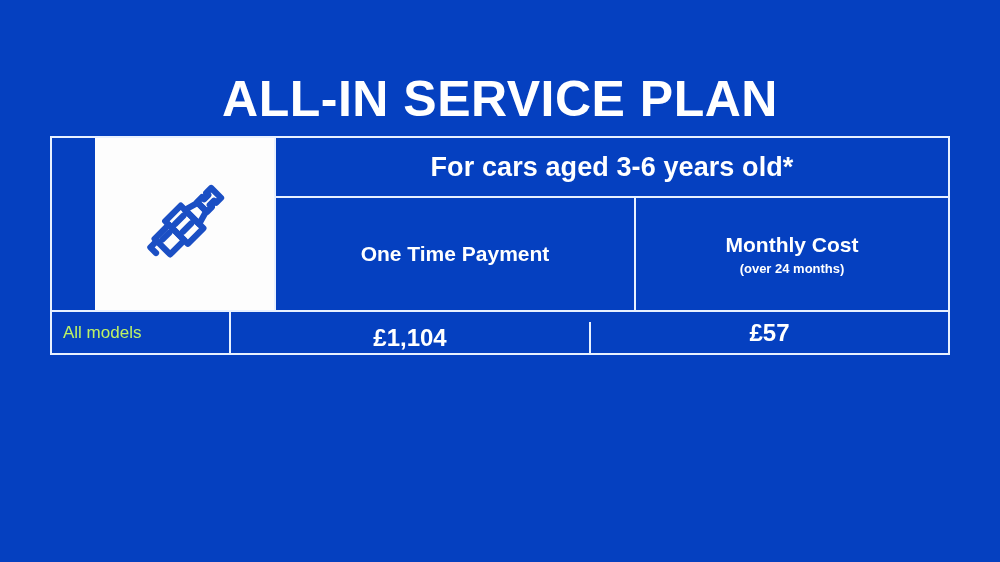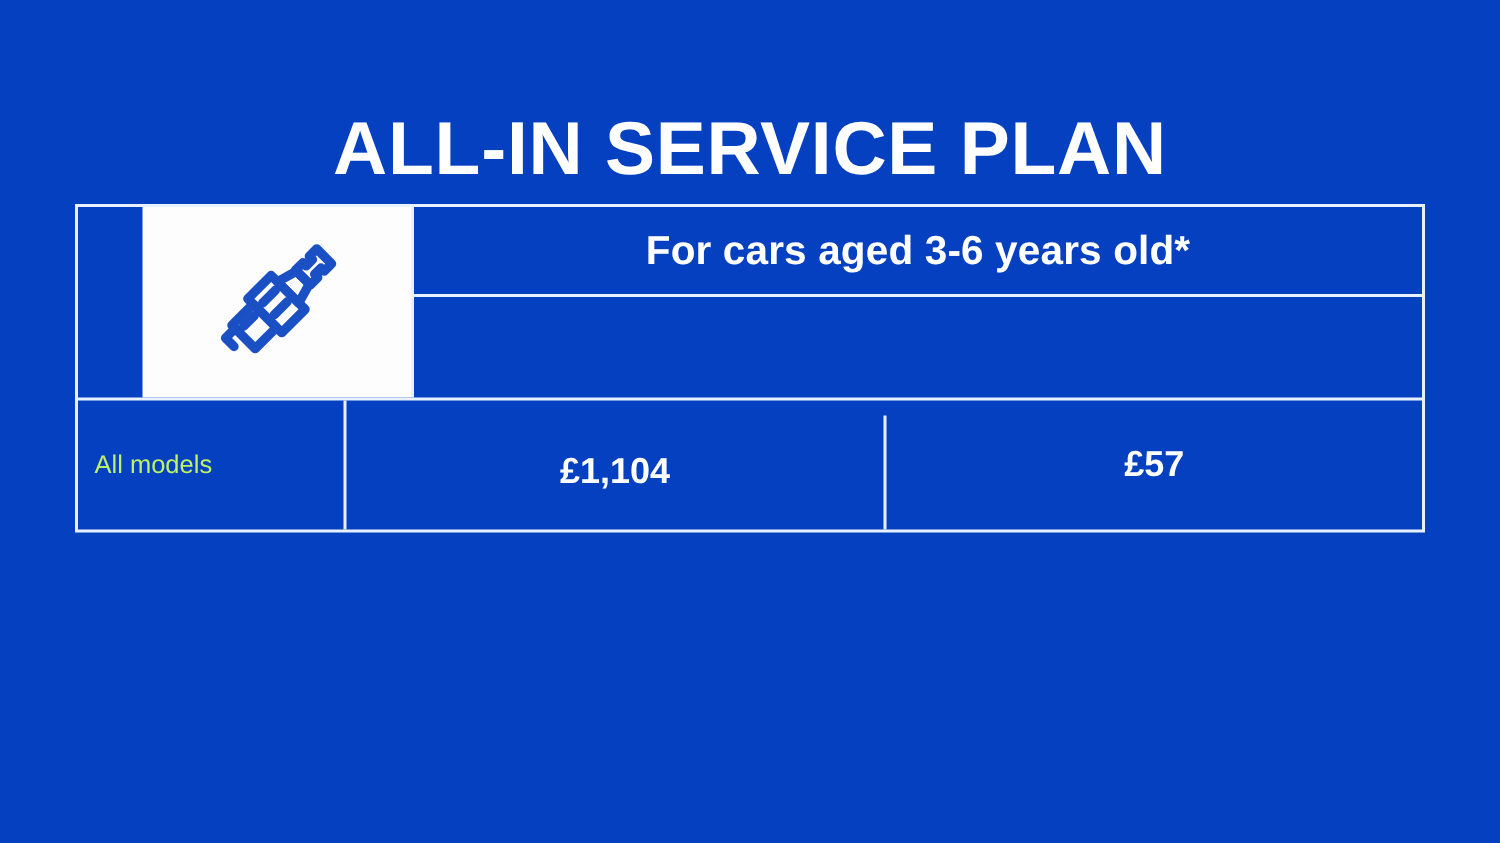--- a/index.html
+++ b/index.html
@@ -47,21 +47,21 @@
     height: 219px;
     border: 2px solid #e8f1ff;
     box-sizing: border-box;
     display: flex;
     flex-direction: column;
   }
 
   .table-upper {
     display: flex;
     flex-direction: row;
-    height: 127px;
+    height: 172px;
     flex: none;
     margin-left: 43px;
   }
 
   .icon-cell {
     width: 179px;
     flex: none;
     background: #fdfdfd;
     display: flex;
     align-items: center;
@@ -213,20 +213,32 @@
               <path d="M44 84 v9 h8"></path>
             </g>
           </svg>
         </span>
       </div>
 
       <div class="upper-right">
 
         <div class="age-banner">For cars aged 3-6 years old*</div>
 
+        <div class="col-heads">
+
+          <div class="col-head one-time">
+            <div class="col-head-main">One Time Payment</div>
+          </div>
+
+          <div class="col-head monthly">
+            <div class="col-head-main">Monthly Cost</div>
+            <div class="col-head-sub">(over 24 months)</div>
+          </div>
+
+        </div>
       </div>
     </div>
 
     <div class="table-row">
 
       <div class="row-label">All models</div>
 
       <div class="row-value one-time">£1,104</div>
 
       <div class="row-value monthly">£57</div>

